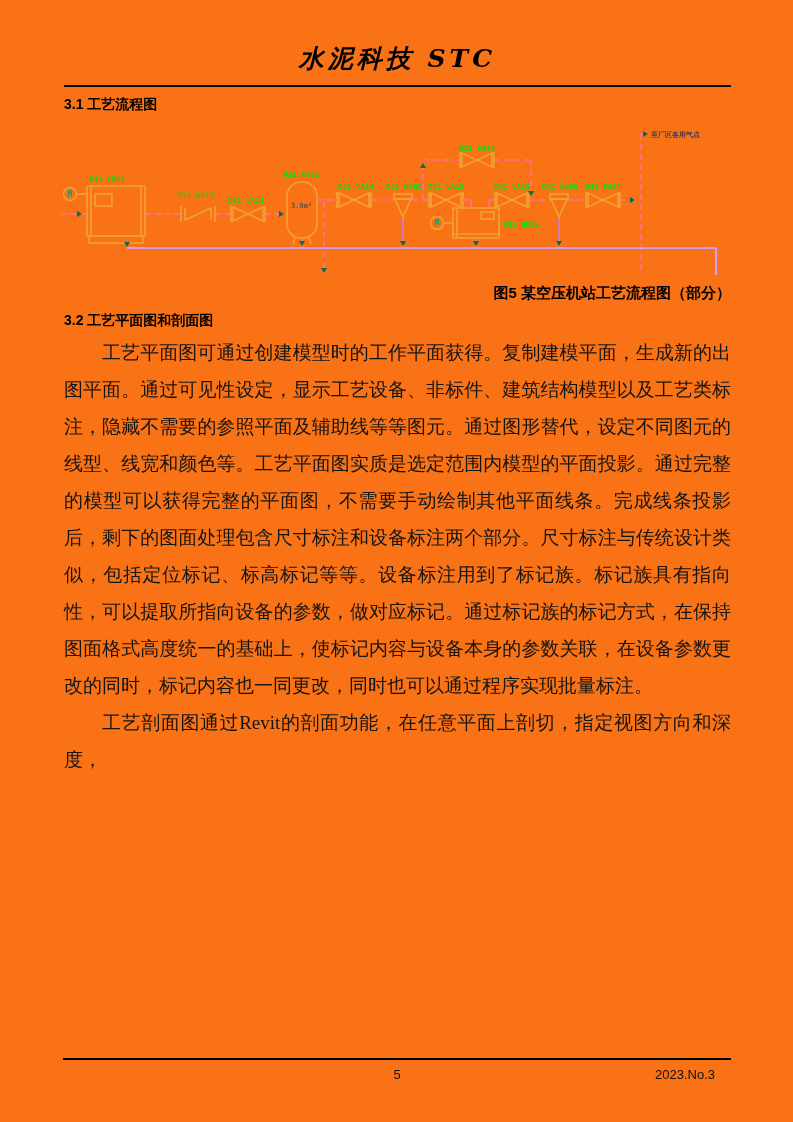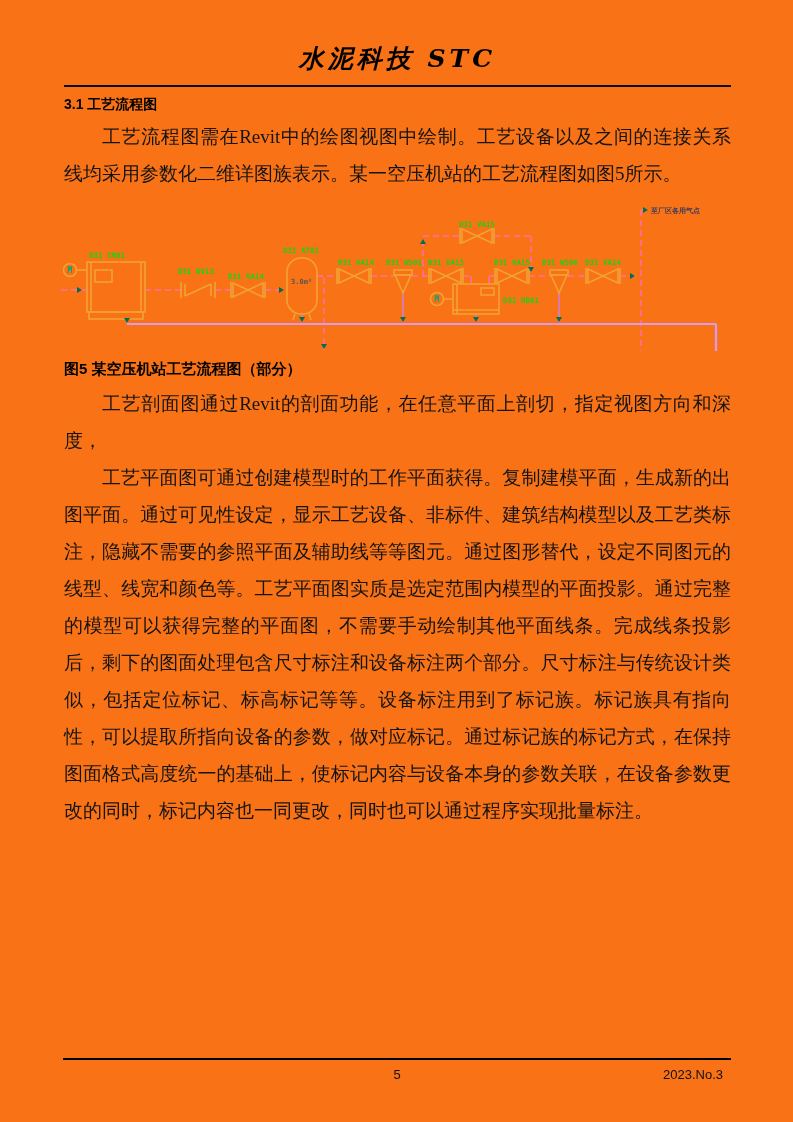--- a/index.html
+++ b/index.html
@@ -8,38 +8,37 @@
   .content{margin:0 62px 0 64px;}
   .journal-title{margin:0;padding-top:42px;text-align:center;
         font-family:"DejaVu Serif",serif;font-style:italic;font-weight:bold;
         font-size:25px;letter-spacing:4px;color:#000;}
   .top-rule{border:none;border-top:2.5px solid #0a0a0a;margin:10px 0 0 0;}
   .sec-heading{margin:9px 0 4px 0;font-family:"Liberation Sans",sans-serif;
         font-weight:bold;font-size:14px;color:#000;}
   p.body-par{margin:0;font-size:19px;line-height:37px;text-align:justify;
         text-indent:2em;color:#141414;}
   .figure-wrap{margin:2px 0 0 -7px;}
-  .fig-caption{margin:0 0 6px 0;text-align:left;font-family:"Liberation Sans",sans-serif;
+  .fig-caption{margin:0 0 6px 0;text-align:right;font-family:"Liberation Sans",sans-serif;
         font-weight:bold;font-size:15px;color:#000;}
   svg text{font-family:"DejaVu Sans Mono",monospace;font-weight:bold;}
   .footer{position:absolute;left:63px;right:62px;top:1058px;height:40px;
         border-top:2px solid #000;font-family:"Liberation Sans",sans-serif;}
   .footer .pageno{position:absolute;left:50%;transform:translateX(-50%);top:7px;font-size:13px;}
-  .footer .issue{position:absolute;right:8px;top:7px;font-size:13px;}
+  .footer .issue{position:absolute;right:16px;top:7px;font-size:13px;}
 </style>
 </head>
 <body>
 
 <div class="page">
   <div class="content">
     <h1 class="journal-title">水泥科技 STC</h1>
     <hr class="top-rule">
 
     <h2 class="sec-heading">3.1 工艺流程图</h2>
-    <p class="body-par">工艺流程图需在Revit中的绘图视图中绘制。工艺设备以及之间的连接关系线均采用参数化二维详图族表示。某一空压机站的工艺流程图如图5所示。</p>
 
     <div class="figure-wrap">
       <svg width="680" height="162" viewBox="0 0 680 162">
 
         <g stroke="#ff6fa8" stroke-width="1.5" fill="none" stroke-dasharray="6 4">
           <path d="M4,96 H30 M88,96 H124 M158,96 H174 M208,96 H228 M260,82 H280 M314,82 H337 M355,82 H372 M406,82 H414 M432,82 H438 M472,82 H493 M511,82 H529 M563,82 H582"></path>
           <path d="M366,82 V42 M366,42 H403 M437,42 H474 M474,42 V82"></path>
           <path d="M584,16 V157 M584,16 H590 M267,84 V156"></path>
         </g>
 
@@ -125,21 +124,22 @@
         </g>
         <text x="234" y="90" font-size="7" fill="#555">3.0m³</text>
         <text x="594" y="19" font-size="7" fill="#3c3c5a">至厂区各用气点</text>
         <text x="13" y="79" font-size="8" fill="#00a878" text-anchor="middle">M</text>
         <text x="380" y="108" font-size="8" fill="#00a878" text-anchor="middle">M</text>
       </svg>
     </div>
     <p class="fig-caption">图5 某空压机站工艺流程图（部分）</p>
 
 
+    <h2 class="sec-heading">3.2 工艺平面图和剖面图</h2>
+    <p class="body-par">工艺平面图可通过创建模型时的工作平面获得。复制建模平面，生成新的出图平面。通过可见性设定，显示工艺设备、非标件、建筑结构模型以及工艺类标注，隐藏不需要的参照平面及辅助线等等图元。通过图形替代，设定不同图元的线型、线宽和颜色等。工艺平面图实质是选定范围内模型的平面投影。通过完整的模型可以获得完整的平面图，不需要手动绘制其他平面线条。完成线条投影后，剩下的图面处理包含尺寸标注和设备标注两个部分。尺寸标注与传统设计类似，包括定位标记、标高标记等等。设备标注用到了标记族。标记族具有指向性，可以提取所指向设备的参数，做对应标记。通过标记族的标记方式，在保持图面格式高度统一的基础上，使标记内容与设备本身的参数关联，在设备参数更改的同时，标记内容也一同更改，同时也可以通过程序实现批量标注。</p>
     <p class="body-par">工艺剖面图通过Revit的剖面功能，在任意平面上剖切，指定视图方向和深度，</p>
-    <p class="body-par">工艺平面图可通过创建模型时的工作平面获得。复制建模平面，生成新的出图平面。通过可见性设定，显示工艺设备、非标件、建筑结构模型以及工艺类标注，隐藏不需要的参照平面及辅助线等等图元。通过图形替代，设定不同图元的线型、线宽和颜色等。工艺平面图实质是选定范围内模型的平面投影。通过完整的模型可以获得完整的平面图，不需要手动绘制其他平面线条。完成线条投影后，剩下的图面处理包含尺寸标注和设备标注两个部分。尺寸标注与传统设计类似，包括定位标记、标高标记等等。设备标注用到了标记族。标记族具有指向性，可以提取所指向设备的参数，做对应标记。通过标记族的标记方式，在保持图面格式高度统一的基础上，使标记内容与设备本身的参数关联，在设备参数更改的同时，标记内容也一同更改，同时也可以通过程序实现批量标注。</p>
   </div>
 
   <div class="footer">
     <span class="pageno">5</span>
     <span class="issue">2023.No.3</span>
   </div>
 </div>
 
 </body></html>

